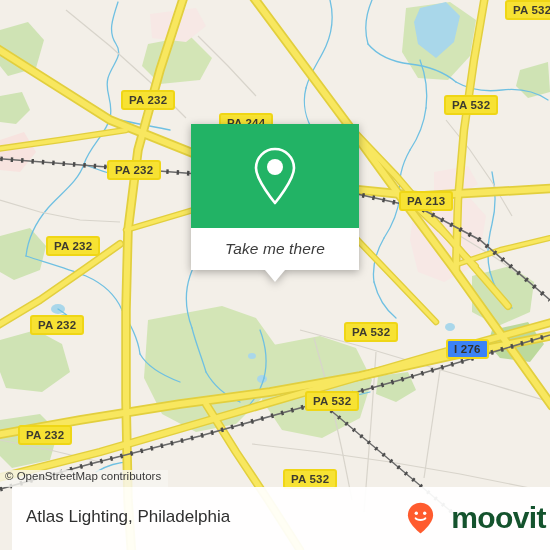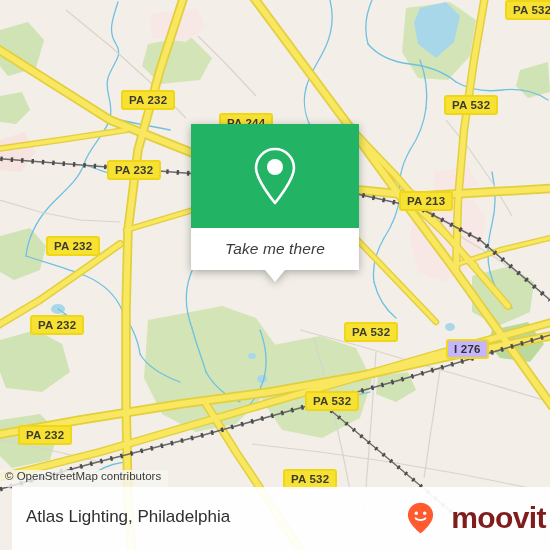--- a/index.html
+++ b/index.html
@@ -47,21 +47,21 @@
     font-weight: bold;
     font-size: 11.5px;
     line-height: 16px;
     height: 20px;
     padding: 0 6px;
     white-space: nowrap;
     letter-spacing: 0.2px;
     text-align: center;
   }
   .shield.interstate {
-    background: #c4b5fd;
+    background: #3b82f6;
     border-color: #f0d91c;
     color: #33322c;
   }
   .shield.behind-card {
     z-index: 2;
   }
 
   
   #info-card {
     position: absolute;
@@ -151,21 +151,21 @@
     height: 34px;
   }
   #brand-pin {
     width: 27px;
     height: 32px;
     margin-right: 3px;
   }
   #brand-name {
     font-size: 30px;
     font-weight: bold;
-    color: #7f1d1d;
+    color: #14532d;
     font-family: "Liberation Sans", sans-serif;
     letter-spacing: -0.6px;
     line-height: 30px;
     margin-left: 14px;
   }
 </style>
 </head>
 <body>
 
 <div id="app">

